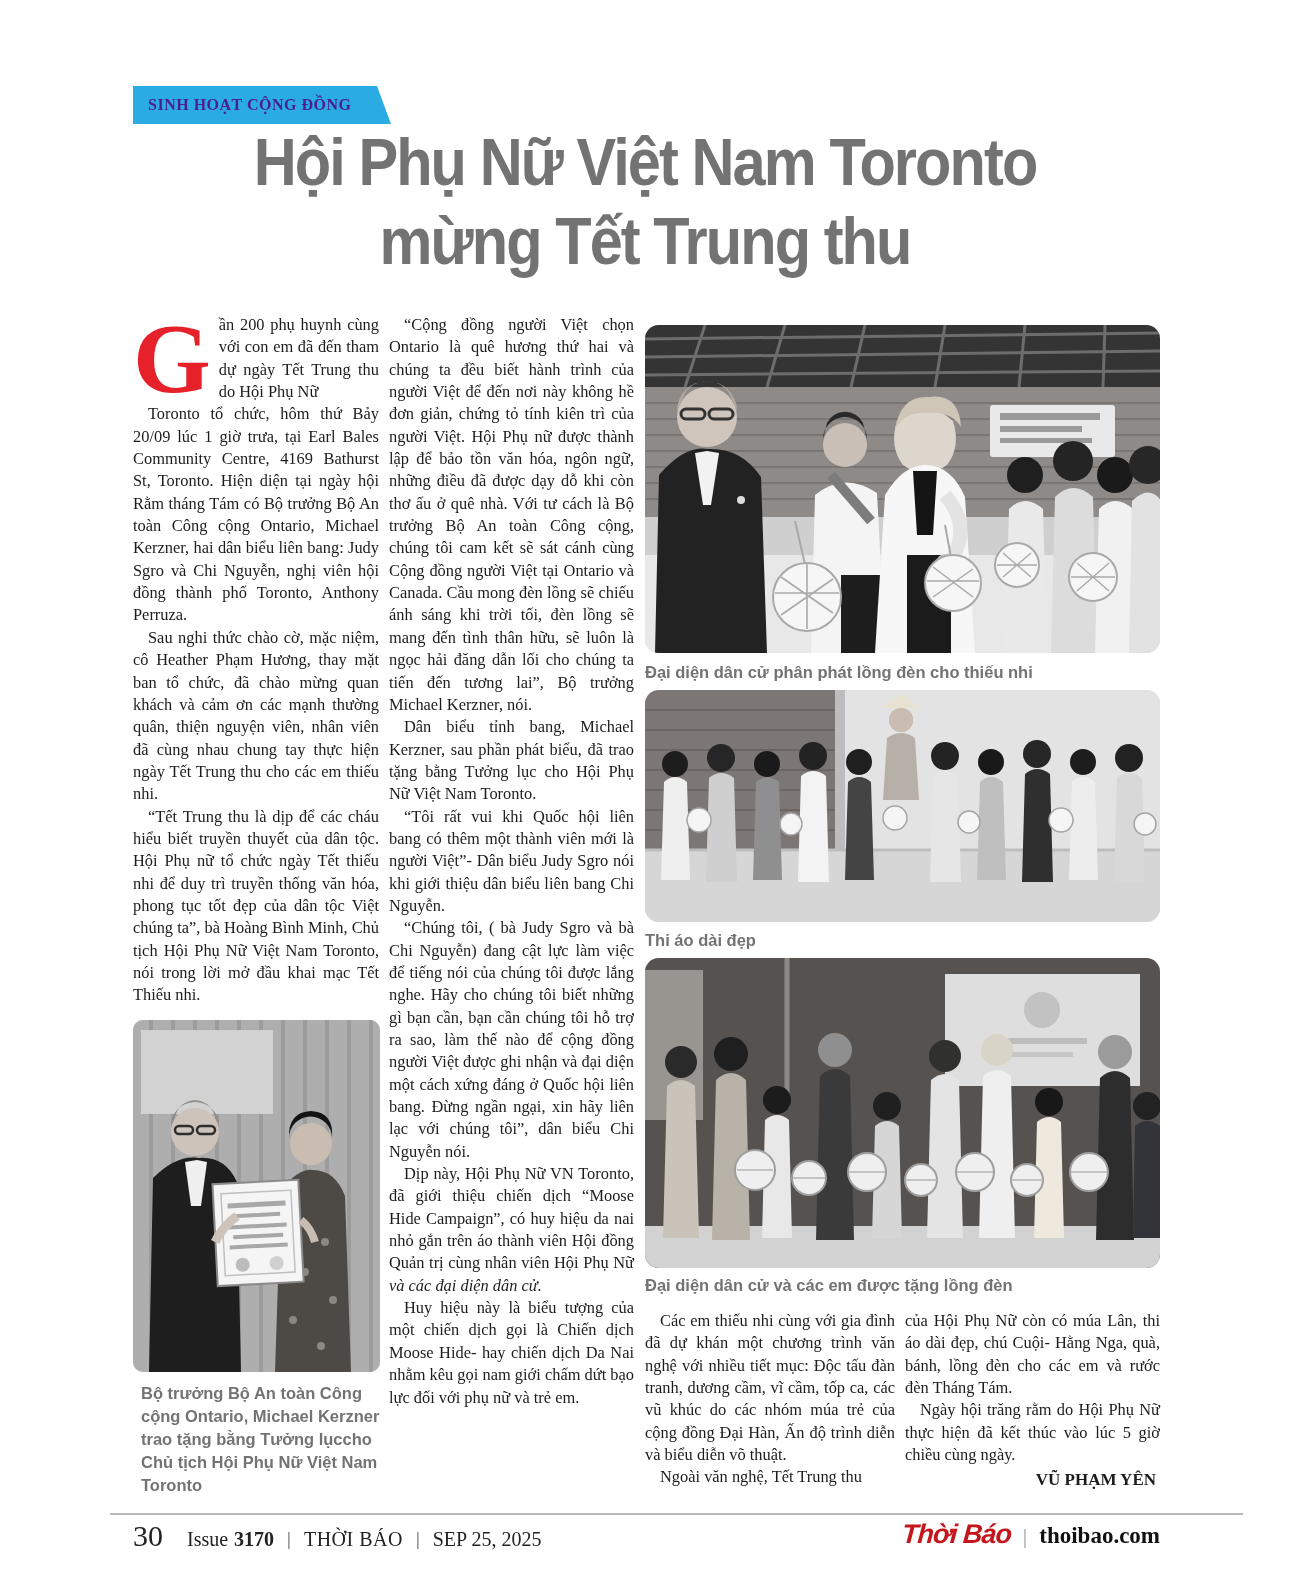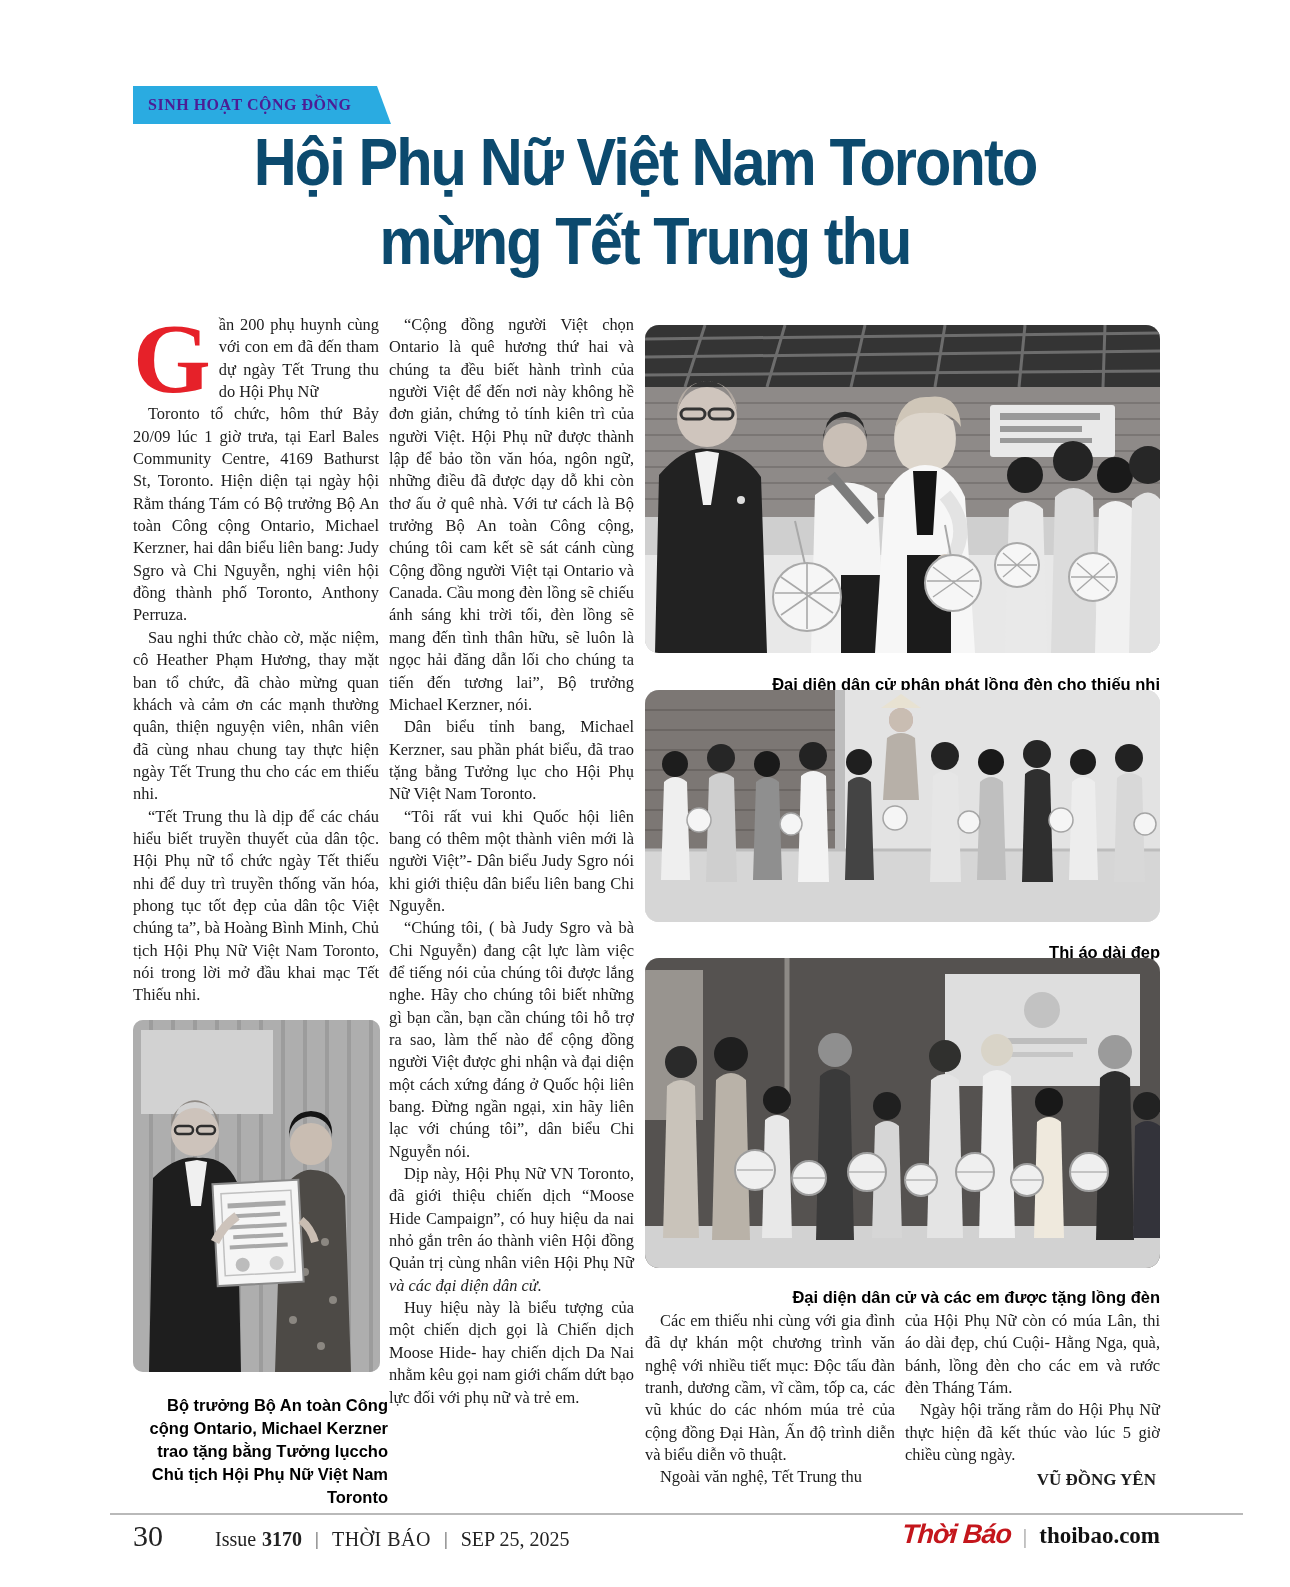--- a/index.html
+++ b/index.html
@@ -25,21 +25,21 @@
   }
   .banner-text {
     font-family: "Liberation Serif", serif;
     font-weight: bold; font-size: 16px; color: #4c1d95;
     letter-spacing: .5px; white-space: nowrap;
   }
 
   
   .headline {
     position: absolute; left: 120px; top: 122px; width: 1050px;
-    text-align: center; color: #0c4a6e;
+    text-align: center; color: #737373;
     font-family: "Liberation Sans", sans-serif;
     font-weight: 700;
   }
   .headline .hl-line {
     font-size: 62px; line-height: 79px; letter-spacing: -2px;
     transform: scale(0.96, 1.08); transform-origin: center;
   }
 
   
   .col {
@@ -77,38 +77,38 @@
   .photo svg { display: block; width: 100%; height: 100%; }
   #photo1 { left: 645px; top: 325px; width: 515px; height: 328px; }
   #photo2 { left: 645px; top: 690px; width: 515px; height: 232px; }
   #photo3 { left: 645px; top: 958px; width: 515px; height: 310px; }
   #photo4 { left: 133px; top: 1020px; width: 247px; height: 352px; border-radius: 10px; }
 
   .caption {
     position: absolute;
     font-family: "Liberation Sans", sans-serif;
     font-weight: bold; font-size: 16.5px; line-height: 22px;
-    text-align: right; color: #000000; margin-top: 12px;
+    text-align: left; color: #737373;
   }
   #caption1 { left: 645px; top: 661px; width: 515px; }
   #caption2 { left: 645px; top: 929px; width: 515px; }
   #caption3 { left: 645px; top: 1274px; width: 515px; }
   #caption4 { left: 141px; top: 1382px; width: 247px; line-height: 23px; }
 
   
   .footer-rule {
     position: absolute; left: 110px; top: 1513px; width: 1133px; height: 2px;
     background: #b9b9b9;
   }
   .footer-left {
     position: absolute; left: 133px; top: 1519px;
     display: flex; align-items: baseline;
     font-family: "Liberation Serif", serif; color: #222;
   }
-  .page-num { font-size: 30px; margin-right: 52px; }
+  .page-num { font-size: 30px; margin-right: 24px; }
   .issue-group { font-size: 20px; display: flex; align-items: flex-start; }
   .issue-label { margin-right: 6px; }
   .issue-number { font-weight: bold; }
   .f-sep { color: #555; margin: 0 13px; font-size: 19px; }
   .pub-name { letter-spacing: .5px; }
   .footer-right {
     position: absolute; top: 1519px; right: 130px;
     display: flex; align-items: baseline;
     font-family: "Liberation Serif", serif;
   }
@@ -465,21 +465,21 @@
   <div class="caption" id="caption4">Bộ trưởng Bộ An toàn Công cộng Ontario, Michael Kerzner trao tặng bằng Tưởng lụccho Chủ tịch Hội Phụ Nữ Việt Nam Toronto</div>
 
   <div class="col" id="col3">
     <p>Các em thiếu nhi cùng với gia đình đã dự khán một chương trình văn nghệ với nhiều tiết mục: Độc tấu đàn tranh, dương cầm, vĩ cầm, tốp ca, các vũ khúc do các nhóm múa trẻ của cộng đồng Đại Hàn, Ấn độ trình diễn và biểu diễn võ thuật.</p>
     <p>Ngoài văn nghệ, Tết Trung thu</p>
   </div>
 
   <div class="col" id="col4">
     <p class="noindent">của Hội Phụ Nữ còn có múa Lân, thi áo dài đẹp, chú Cuội- Hằng Nga, quà, bánh, lồng đèn cho các em và rước đèn Tháng Tám.</p>
     <p>Ngày hội trăng rằm do Hội Phụ Nữ thực hiện đã kết thúc vào lúc 5 giờ chiều cùng ngày.</p>
-    <p class="byline">VŨ ĐỒNG YÊN</p>
+    <p class="byline">VŨ PHẠM YÊN</p>
   </div>
 
   <div class="footer-rule"></div>
   <div class="footer-left">
     <span class="page-num">30</span>
     <span class="issue-group">
       <span class="issue-label">Issue</span>
       <span class="issue-number">3170</span>
       <span class="f-sep">|</span>
       <span class="pub-name">THỜI BÁO</span>

